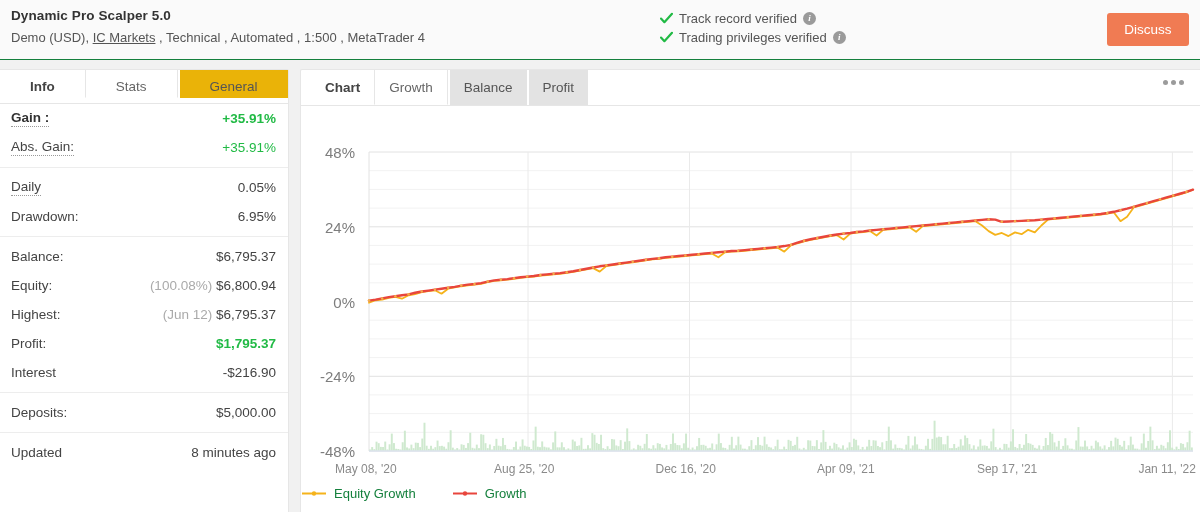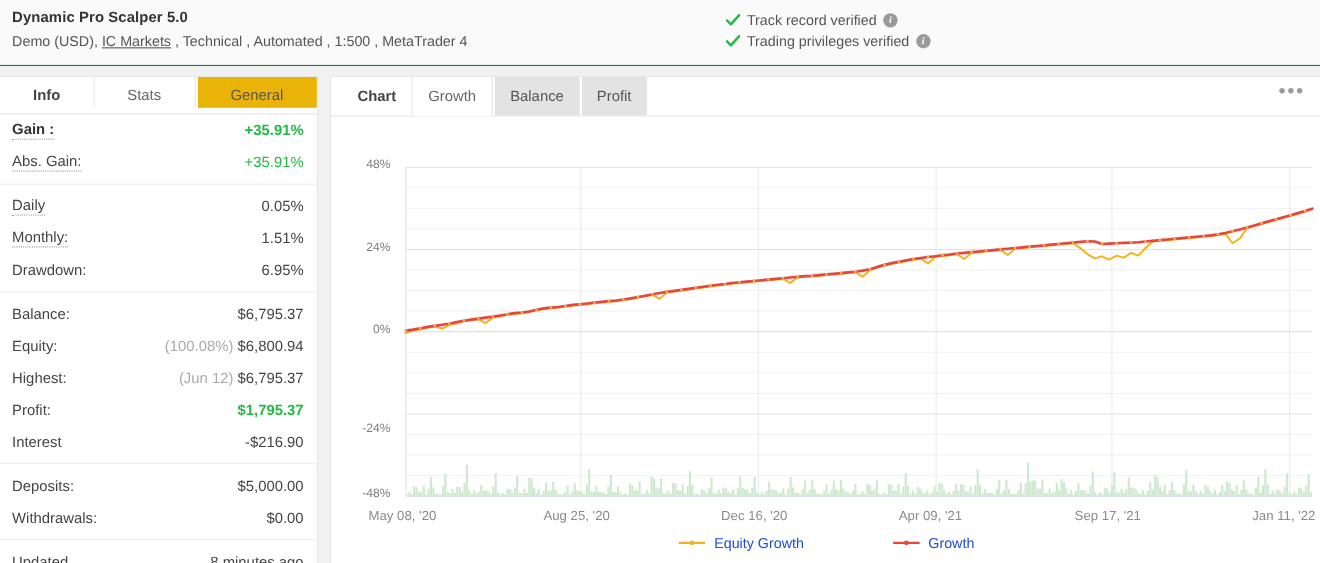--- a/index.html
+++ b/index.html
@@ -98,28 +98,28 @@
   .ctab.gry { background: #e3e3e3; color: #555; margin-left: 2px; }
   .dots {
     position: absolute; right: 16px; top: 10px; display: flex; gap: 3px; cursor: pointer;
   }
   .dots i { width: 5px; height: 5px; border-radius: 50%; background: #9b9b9b; display: block; }
 
   .plotwrap { position: relative; width: 900px; height: 415px; }
   .plot-svg { position: absolute; left: 0; top: 0; }
   .ylab {
     position: absolute; width: 46px; text-align: right;
-    font-size: 11px; color: #7d7d7d; font-family: "Liberation Sans", sans-serif;
+    font-size: 15px; color: #7d7d7d; font-family: "Liberation Sans", sans-serif;
   }
   .xlab {
     position: absolute; font-size: 12px; color: #8a8a8a; white-space: nowrap;
   }
   .legend {
     position: absolute; left: 0; top: 380px; width: 900px;
-    display: flex; justify-content: center; gap: 80px; font-size: 13px; color: #1d4ed8;
+    display: flex; justify-content: flex-start; gap: 36px; font-size: 13px; color: #15803d;
   }
   .lgitem { display: flex; align-items: center; gap: 7px; cursor: pointer; }
   .lgmark { display: block; width: 26px; height: 9px; }
 </style>
 </head>
 <body>
 
 <div class="page">
 
   <div class="header">
@@ -142,20 +142,21 @@
         <span class="check">
           <svg width="13" height="13" viewBox="0 0 13 13">
               <path d="M1 6.6 L4.4 10.2 L12 1.8" stroke="#21ba45" stroke-width="2.2" fill="none" stroke-linecap="round" stroke-linejoin="round"></path>
             </svg>
         </span>
         <span>Trading privileges verified</span>
         <span class="info-i">i</span>
       </div>
     </div>
 
+    <button class="discuss-btn">Discuss</button>
   </div>
 
   <div class="sidebar">
     <div class="tabs-row">
       <div class="tab plain">Info</div>
       <div class="tab active">Stats</div>
       <div class="tab grey">General</div>
     </div>
     <div class="stats" id="stats-body">
         <div class="srow">
@@ -165,24 +166,20 @@
         <div class="srow">
           <span class="lbl dotted">Abs. Gain:</span>
           <span class="val green reg">+35.91%</span>
         </div>
         <div class="sdiv"></div>
         <div class="srow">
           <span class="lbl dotted">Daily</span>
           <span class="val">0.05%</span>
         </div>
         <div class="srow">
-          <span class="lbl dotted">Monthly:</span>
-          <span class="val">1.51%</span>
-        </div>
-        <div class="srow">
           <span class="lbl">Drawdown:</span>
           <span class="val">6.95%</span>
         </div>
         <div class="sdiv"></div>
         <div class="srow">
           <span class="lbl">Balance:</span>
           <span class="val">$6,795.37</span>
         </div>
         <div class="srow">
           <span class="lbl">Equity:</span>
@@ -197,24 +194,20 @@
           <span class="val greenbold">$1,795.37</span>
         </div>
         <div class="srow">
           <span class="lbl">Interest</span>
           <span class="val">-$216.90</span>
         </div>
         <div class="sdiv"></div>
         <div class="srow">
           <span class="lbl">Deposits:</span>
           <span class="val">$5,000.00</span>
-        </div>
-        <div class="srow">
-          <span class="lbl">Withdrawals:</span>
-          <span class="val">$0.00</span>
         </div>
         <div class="sdiv"></div>
         <div class="srow">
           <span class="lbl">Updated</span>
           <span class="val">8 minutes ago</span>
         </div>
       </div>
   </div>
 
   <div class="chartcard">
@@ -712,21 +705,21 @@
             <svg class="lgmark" viewBox="0 0 26 9">
               <line x1="1" y1="4.5" x2="25" y2="4.5" stroke="#e8453c" stroke-width="2"></line>
               <circle cx="13" cy="4.5" r="2.2" fill="#e8453c"></circle>
             </svg>
             <span>Growth</span>
           </div>
         </div>
     <div class="ylab" style="left: 8px; top: 38px;">48%</div>
         <div class="ylab" style="left: 8px; top: 112.75px;">24%</div>
         <div class="ylab" style="left: 8px; top: 187.5px;">0%</div>
-        <div class="ylab" style="left: 8px; top: 262.25px; margin-top: 16px;">-24%</div>
+        <div class="ylab" style="left: 8px; top: 262.25px;">-24%</div>
         <div class="ylab" style="left: 8px; top: 337px;">-48%</div>
         <div class="xlab" style="left: 34px; top: 356px;">May 08, '20</div>
         <div class="xlab" style="left: 193.032px; top: 356px;">Aug 25, '20</div>
         <div class="xlab" style="left: 354.536px; top: 356px;">Dec 16, '20</div>
         <div class="xlab" style="left: 516.04px; top: 356px;">Apr 09, '21</div>
         <div class="xlab" style="left: 675.896px; top: 356px;">Sep 17, '21</div>
         <div class="xlab" style="left: 837.4px; top: 356px;">Jan 11, '22</div>
       </div>
   </div>
 

